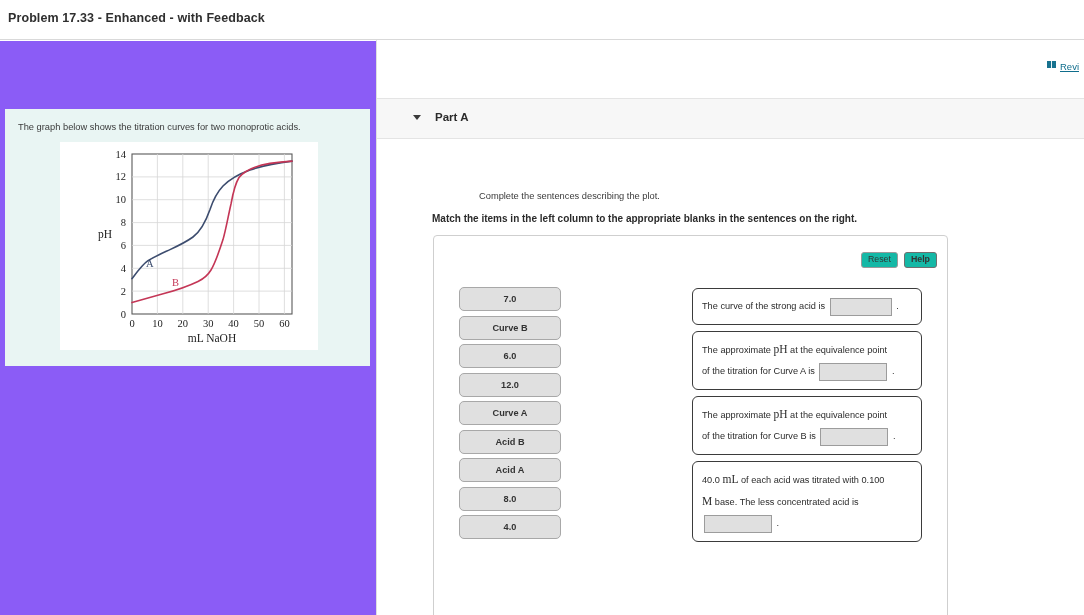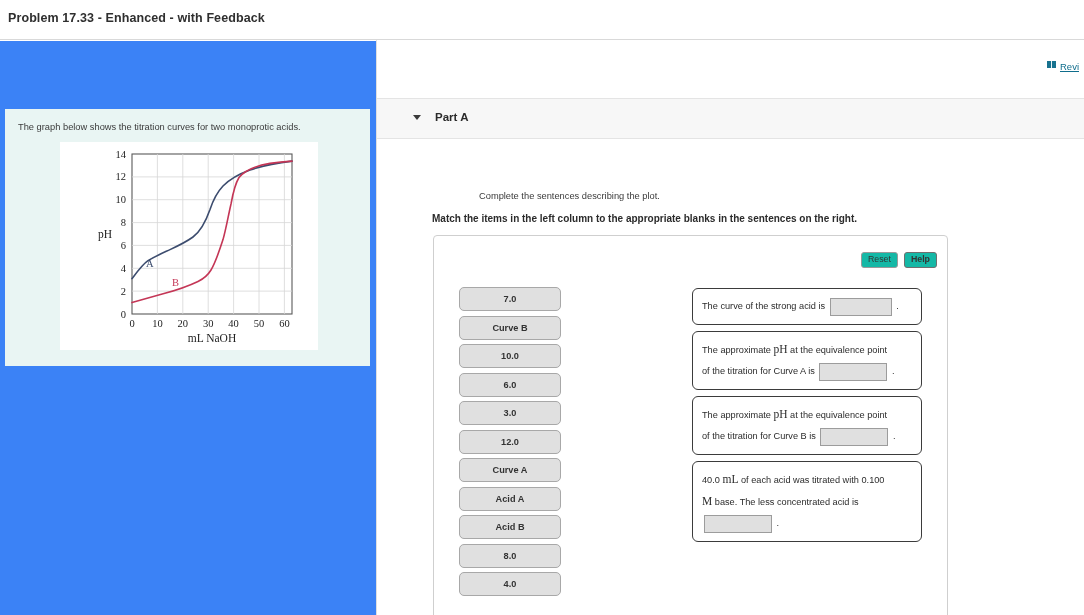--- a/index.html
+++ b/index.html
@@ -27,21 +27,21 @@
 
   
   #split-divider {
     position: absolute; left: 376px; top: 40px; width: 1px; height: 575px;
     background: #dfdfdf;
   }
 
   
   #left-pane {
     position: absolute; left: 0; top: 41px; width: 376px; height: 574px;
-    background: #3b82f6;
+    background: #8b5cf6;
   }
   #question-panel {
     position: absolute; left: 5px; top: 68px; width: 365px; height: 257px;
     background: #e9f5f3;
   }
   #question-text {
     position: absolute; left: 13px; top: 12px; width: 345px;
     font-size: 9.3px; color: #3b3b3b; line-height: 12px;
   }
   #figure-card {
@@ -259,27 +259,25 @@
   <div id="workspace">
 
     <div id="tool-row">
       <button class="tool-btn">Reset</button>
       <button class="tool-btn strong">Help</button>
     </div>
 
     <div id="token-col">
       <div class="token">7.0</div>
       <div class="token">Curve B</div>
-      <div class="token">10.0</div>
       <div class="token">6.0</div>
-      <div class="token">3.0</div>
       <div class="token">12.0</div>
       <div class="token">Curve A</div>
+      <div class="token">Acid B</div>
       <div class="token">Acid A</div>
-      <div class="token">Acid B</div>
       <div class="token">8.0</div>
       <div class="token">4.0</div>
     </div>
 
     <div id="sentence-col">
 
       <div class="sentence">
         <span class="ln">
           <span>The curve of the strong acid is</span>
           <span class="blank"></span>

